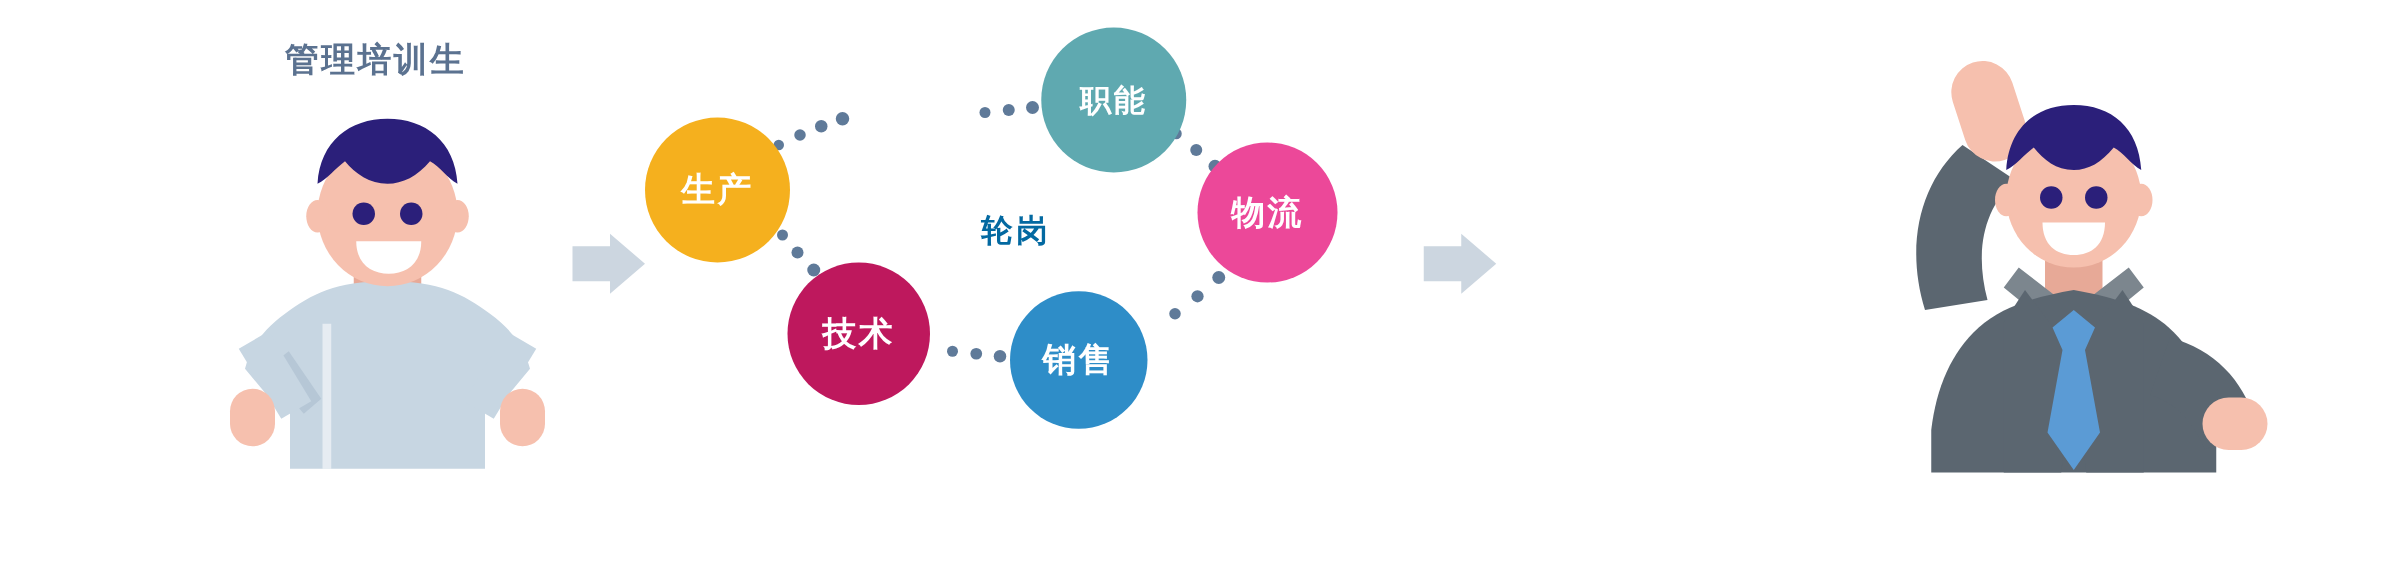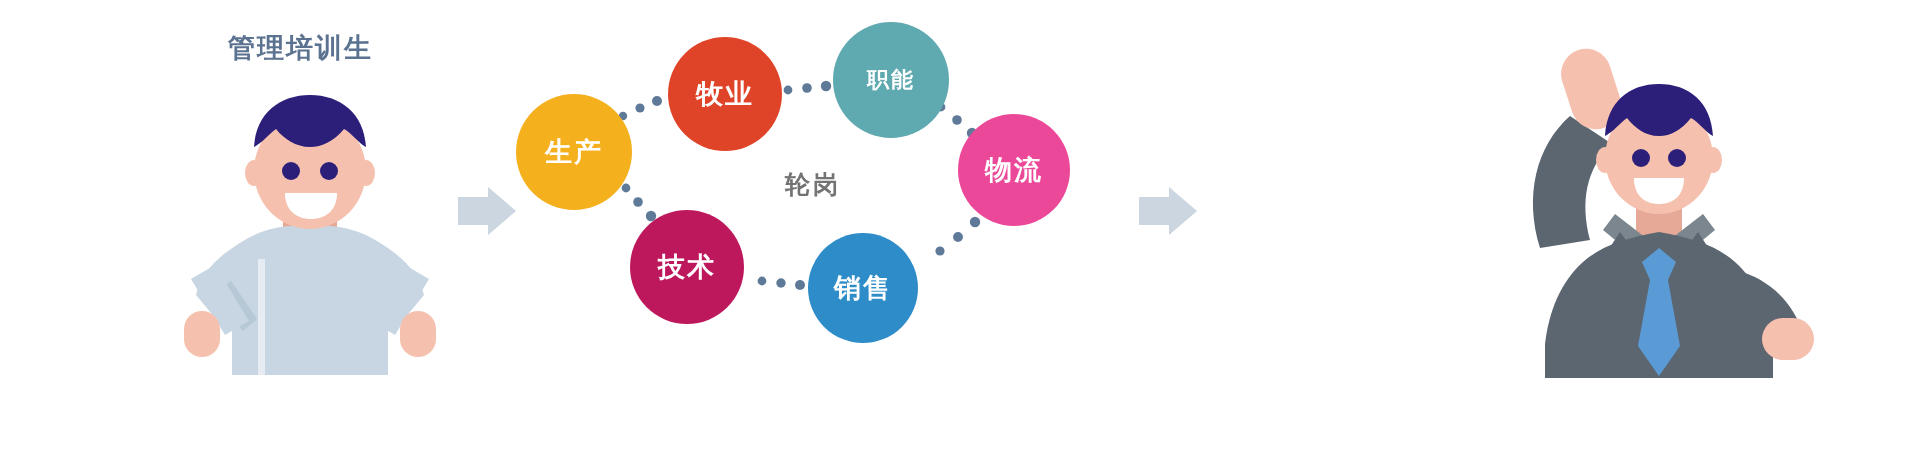--- a/index.html
+++ b/index.html
@@ -19,21 +19,21 @@
   .node{
     border-radius:50%;
     display:flex; align-items:center; justify-content:center;
     color:#ffffff; font-weight:bold; letter-spacing:2px;
     box-sizing:border-box;
   }
   .node span{pointer-events:none;}
 
   
   .rot-label{
-    font-size:25px; font-weight:bold; letter-spacing:3px; color:#737373;
+    font-size:25px; font-weight:bold; letter-spacing:3px; color:#0369a1;
     white-space:nowrap;
   }
 
   
   .dots{position:absolute;left:0;top:0;width:1925px;height:451px;overflow:visible;}
   .dots circle{fill:#5f7a99;}
 
   
   .chev{overflow:visible;}
   .chev path{fill:#ccd6e0;}
@@ -119,25 +119,22 @@
 
     <circle cx="651" cy="216" r="5.2"></circle>
     <circle cx="638" cy="202" r="4.8"></circle>
     <circle cx="626" cy="188" r="4.4"></circle>
   </svg>
 
   <div class="abs node" style="left:516px;top:94px;width:116px;height:116px;background:#F5B01E;font-size:27px;">
     <span>生产</span>
   </div>
 
-  <div class="abs node" style="left:668px;top:37px;width:114px;height:114px;background:#E04428;font-size:27px;">
-    <span>牧业</span>
-  </div>
-
-  <div class="abs node" style="left:833px;top:22px;width:116px;height:116px;background:#5FA9B0;font-size:22px;">
+
+  <div class="abs node" style="left:833px;top:22px;width:116px;height:116px;background:#5FA9B0;font-size:25px;">
     <span>职能</span>
   </div>
 
   <div class="abs node" style="left:958px;top:114px;width:112px;height:112px;background:#ec4899;font-size:27px;">
     <span>物流</span>
   </div>
 
   <div class="abs node" style="left:808px;top:233px;width:110px;height:110px;background:#2E8DC8;font-size:27px;">
     <span>销售</span>
   </div>

